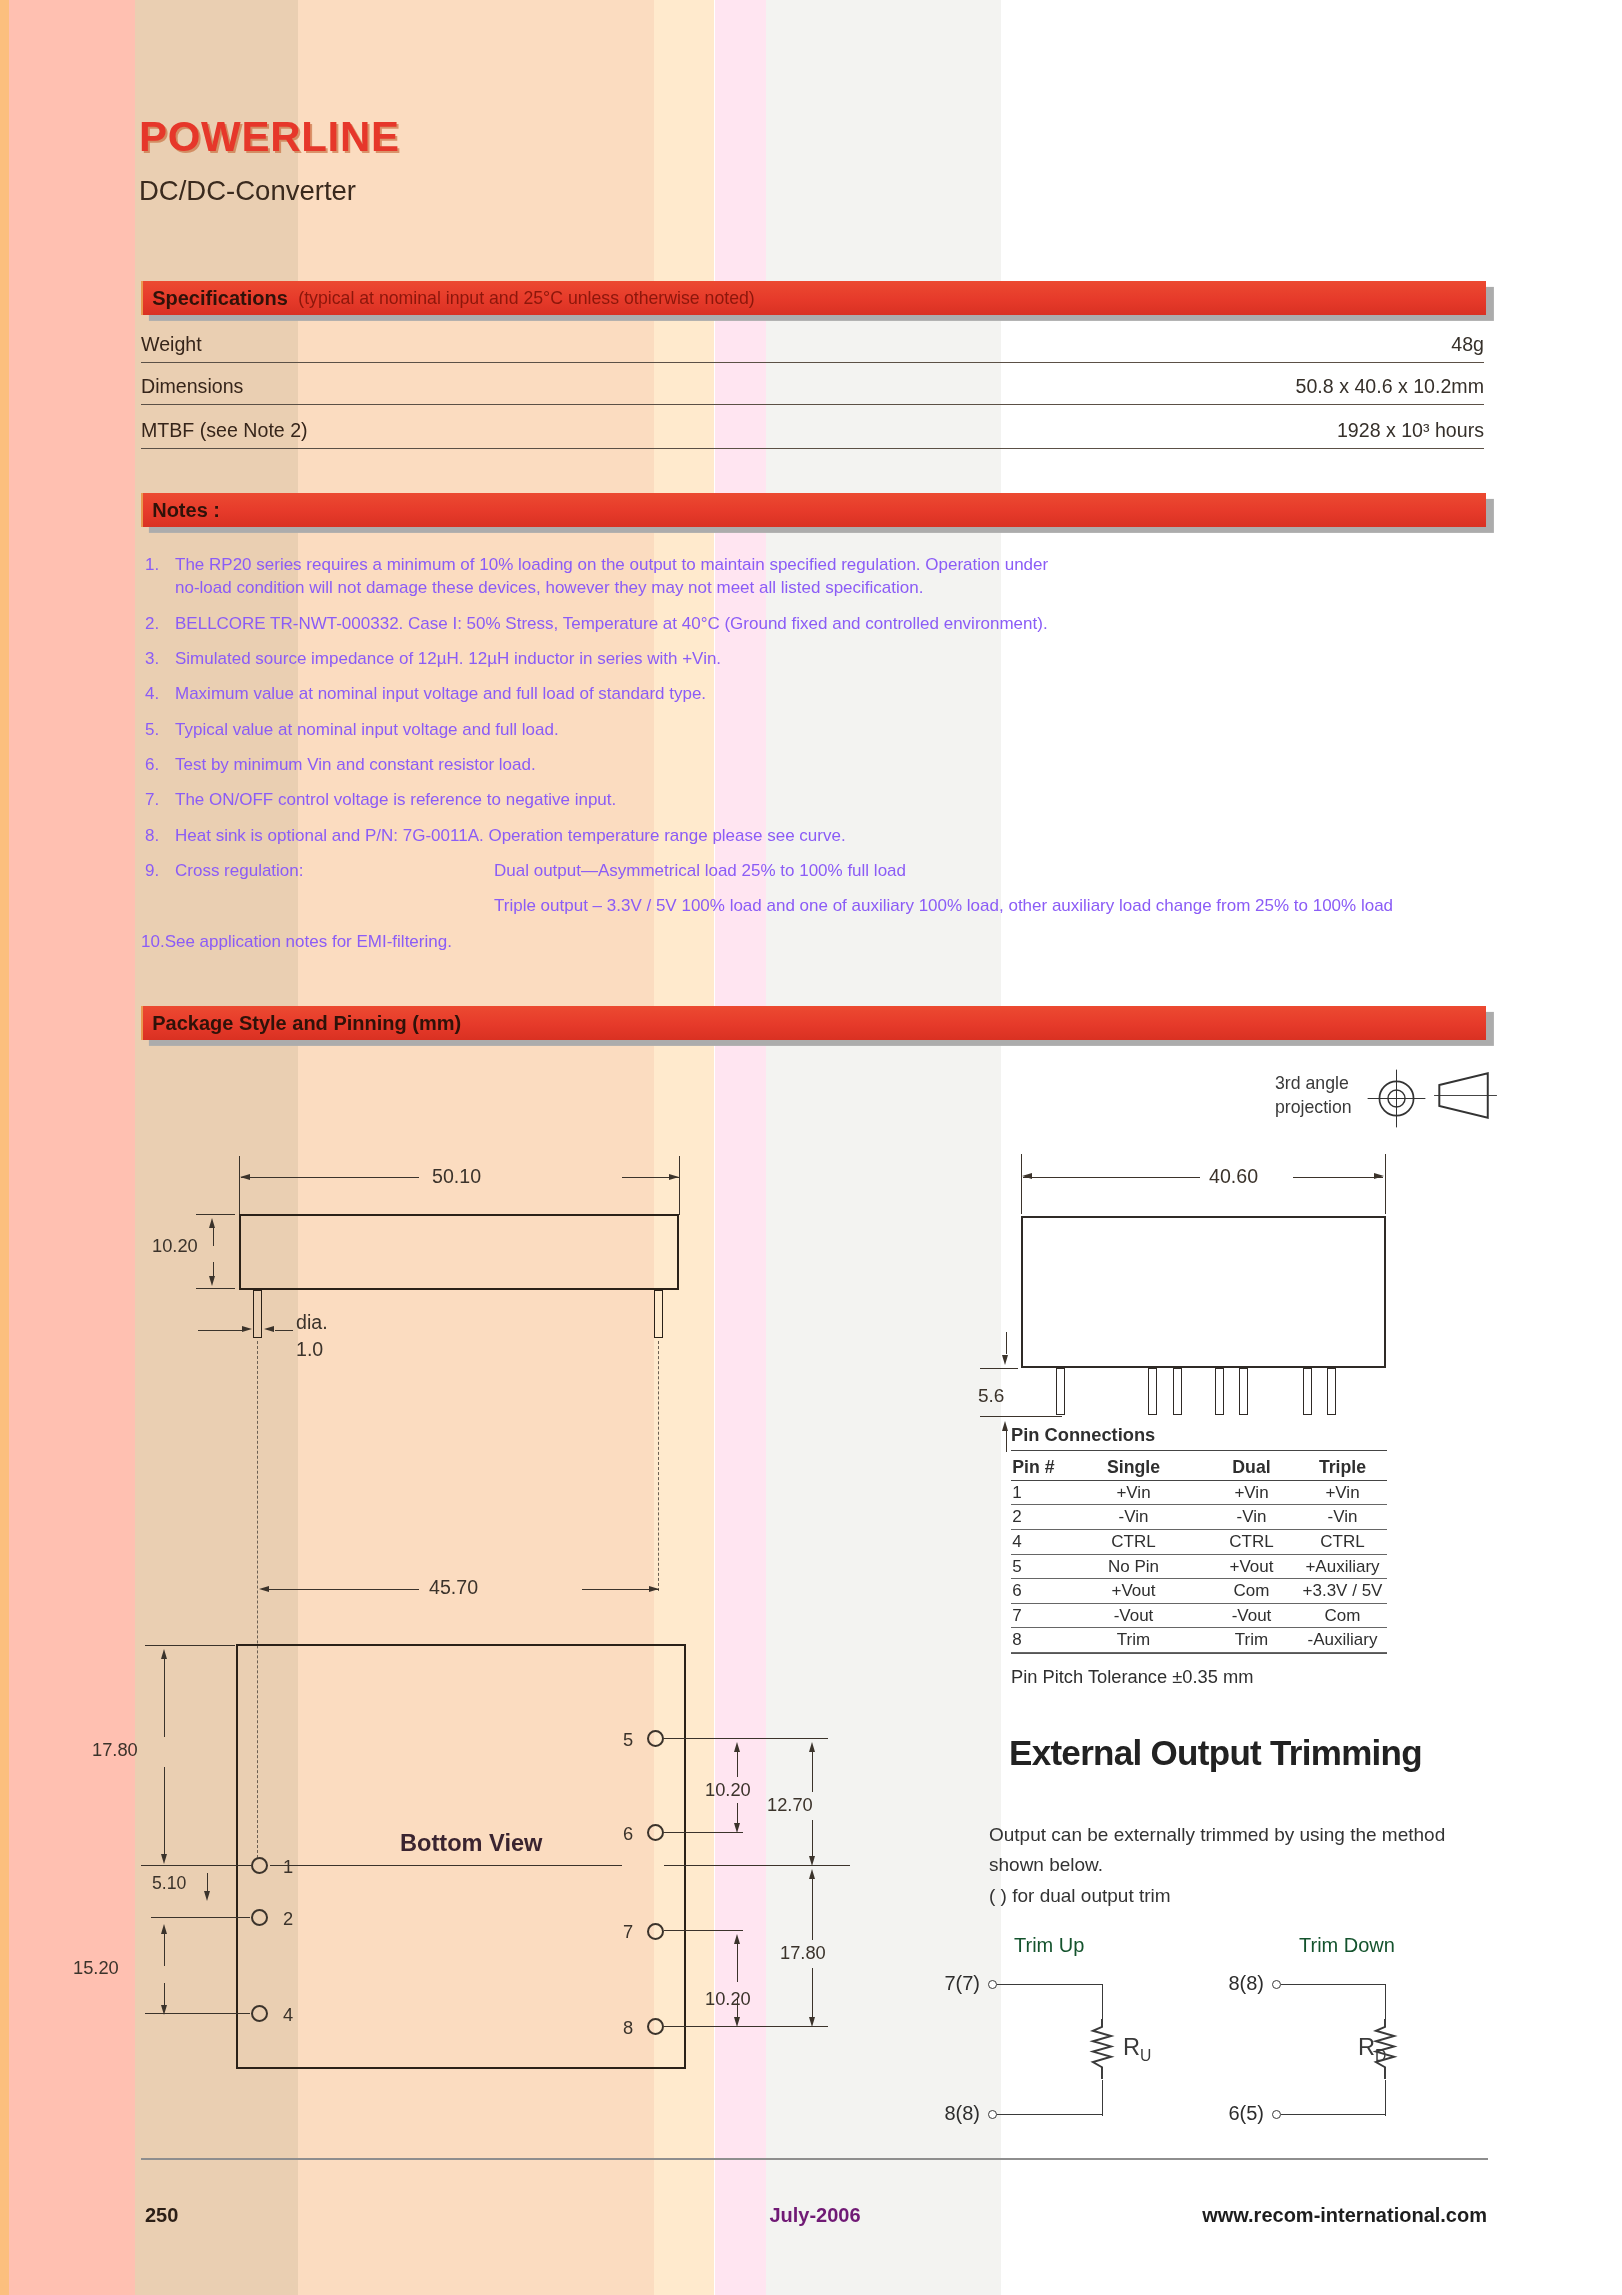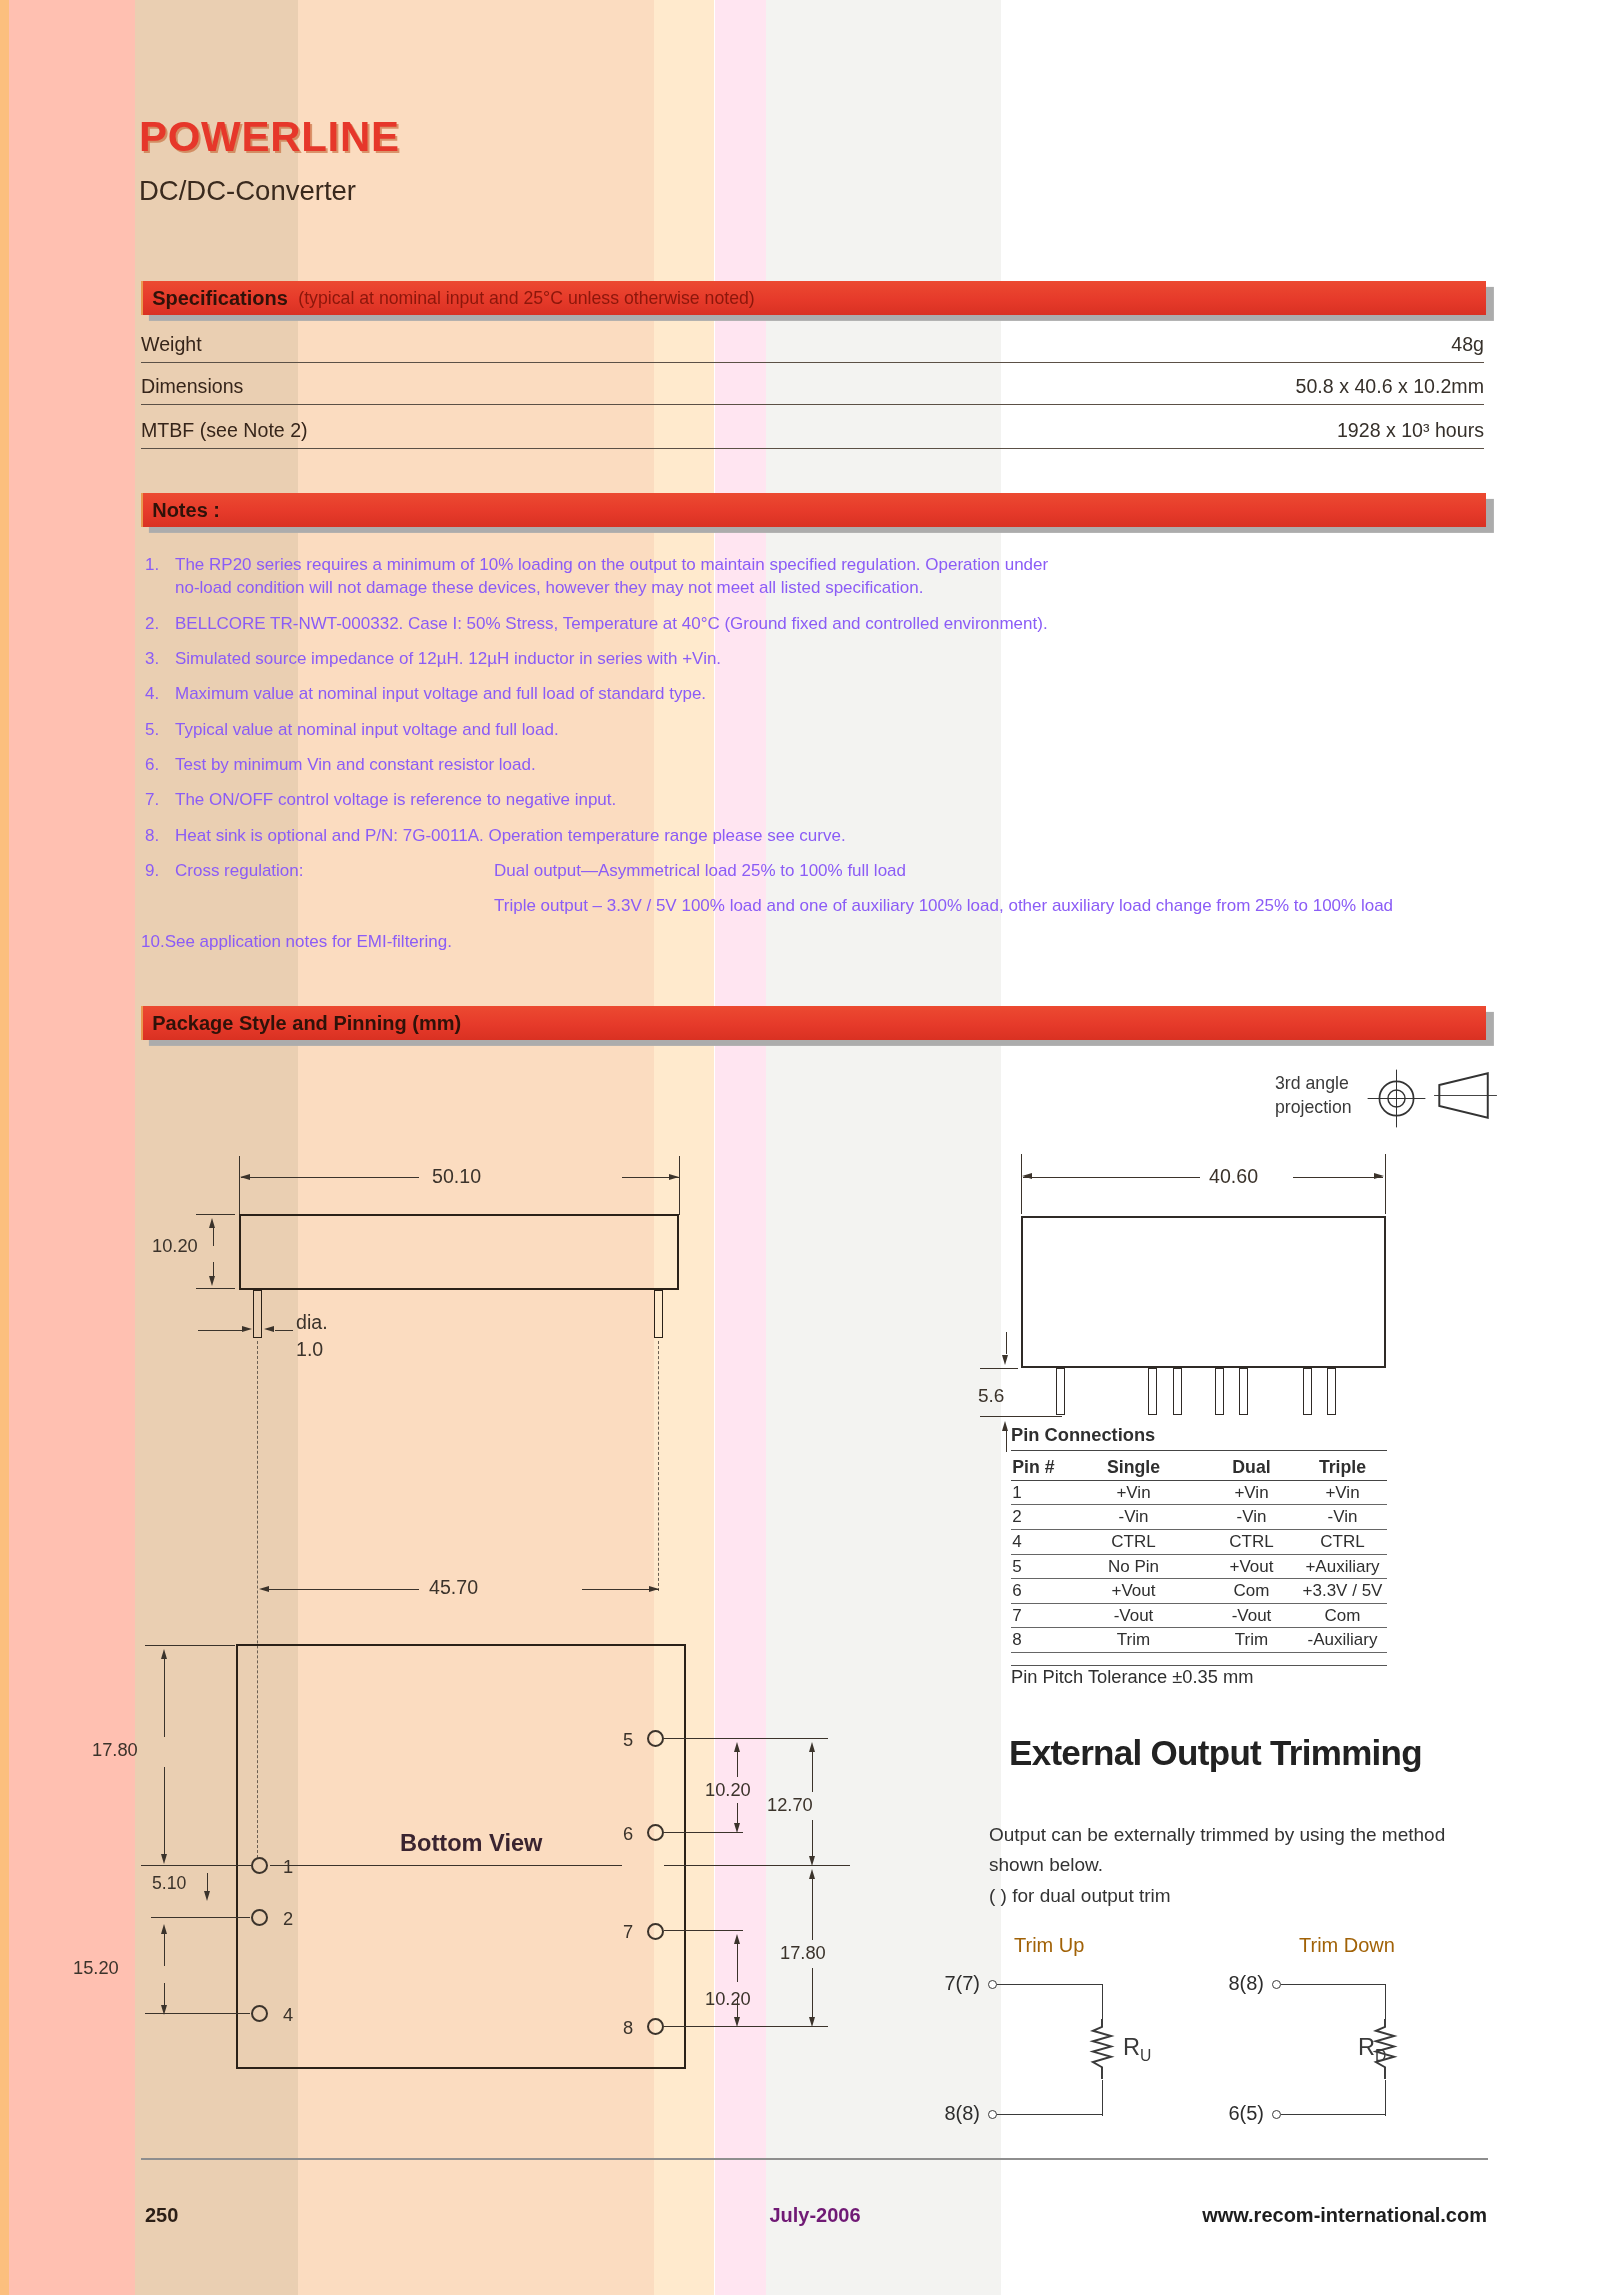--- a/index.html
+++ b/index.html
@@ -32,30 +32,30 @@
   .ar-l{border-width:3.9px 10.5px 3.9px 0;border-color:transparent #3b332b transparent transparent;}
   .ar-r{border-width:3.9px 0 3.9px 10.5px;border-color:transparent transparent transparent #3b332b;}
   .ar-u{border-width:0 3.9px 10.5px 3.9px;border-color:transparent transparent #3b332b transparent;}
   .ar-d{border-width:10.5px 3.9px 0 3.9px;border-color:#3b332b transparent transparent transparent;}
   .part{position:absolute;border:2.6px solid #2a2118;box-sizing:border-box;}
   .pinr{position:absolute;border:1.3px solid #2a2118;box-sizing:border-box;}
   .pc{position:absolute;width:17px;height:17px;border:2px solid #3b332b;border-radius:50%;box-sizing:border-box;}
   .dim{position:absolute;font-size:18.3px;color:#3b332b;white-space:nowrap;}
   
   .pt{position:absolute;left:1011px;top:1424px;width:376px;color:#2f2f2f;
-      padding-bottom:12px;border-bottom:0.7px solid #555;}
+      padding-bottom:0;border-bottom:0.7px solid #555;}
   .pt-title{font-size:18.3px;font-weight:700;margin-bottom:3.9px;}
   .pt-rule{height:1.3px;background:#444;margin-bottom:2.6px;}
   .pt-row{display:grid;grid-template-columns:51px 143px 93px 89px;line-height:23.6px;
           border-bottom:0.7px solid #666;font-size:17px;}
   .pt-head{font-weight:700;font-size:17.7px;line-height:26px;border-bottom:1.3px solid #444;}
   .pt-row span:nth-child(1){text-align:left;padding-left:1.3px;}
   .pt-row span:nth-child(2),.pt-row span:nth-child(3),.pt-row span:nth-child(4){text-align:center;}
   
-  .trim-label{position:absolute;font-size:20px;color:#a16207;}
+  .trim-label{position:absolute;font-size:20px;color:#14532d;}
   .term{position:absolute;width:9.2px;height:9.2px;border:1.3px solid #3a3a3a;border-radius:50%;background:#fff;box-sizing:border-box;}
   .wire-h{position:absolute;height:1.3px;background:#3a3a3a;}
   .wire-v{position:absolute;width:1.3px;background:#3a3a3a;}
   .rlabel{position:absolute;font-size:23.6px;color:#3a3a3a;}
   .rlabel sub{font-size:15.7px;}
   
   #brand{position:absolute;left:139px;top:113px;font-size:42px;font-weight:700;color:#e6372a;
          letter-spacing:0.7px;text-shadow:2px 2px 0 rgba(191,87,34,0.55);}
   #brand-sub{position:absolute;left:139px;top:175px;font-size:27.5px;color:#3a2a1e;}
   #doc-title{position:absolute;left:983px;top:105px;font-size:65px;font-weight:700;

